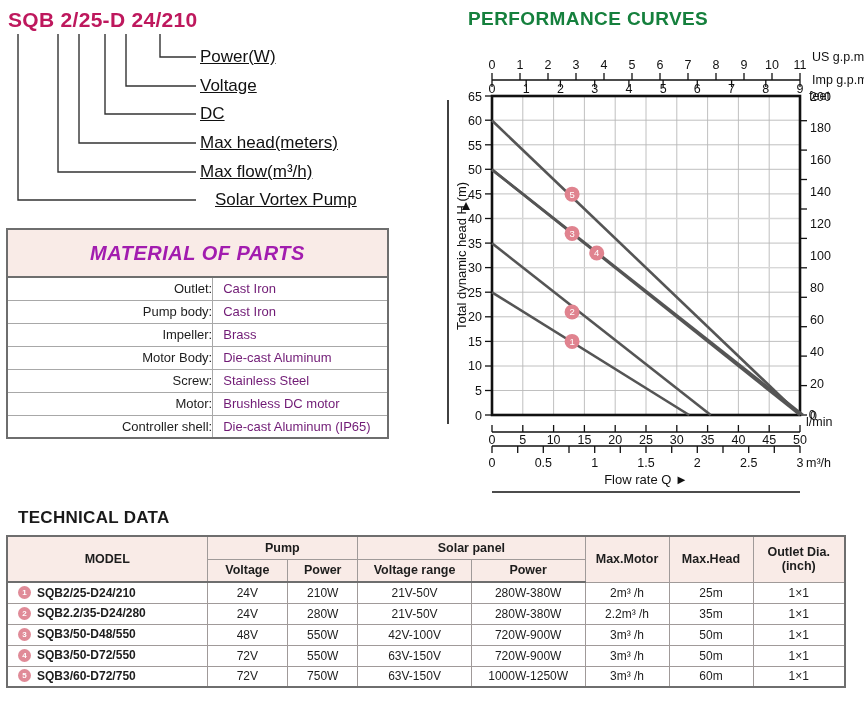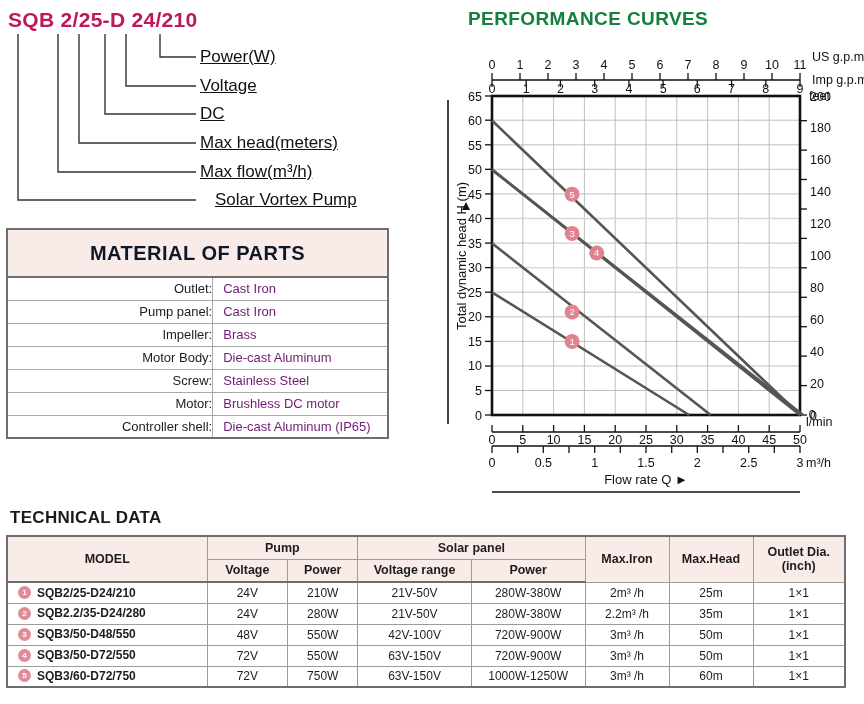--- a/index.html
+++ b/index.html
@@ -58,22 +58,23 @@
   }
   #material-table { border: 2px solid #6e6e6e; }
   #material-table td { border: 1px solid #a8a8a8; }
   .mat-title {
     background: #f9ebe7;
     text-align: center;
     font-size: 20px;
     font-weight: bold;
     letter-spacing: 0.5px;
     height: 48px;
-    color: #0f172a;
+    color: #a21caf;
     border-bottom: 2px solid #6e6e6e !important;
+    font-style: italic;
   }
   .mat-key {
     width: 54%;
     height: 23px;
     padding-left: 12px !important;
     font-size: 13px;
     color: #1d1d1d;
     text-align: right;
   }
   .mat-val {
@@ -90,21 +91,21 @@
     font-size: 19px;
     font-weight: bold;
     letter-spacing: 0.4px;
     color: #15803d;
   }
   #chart { position: absolute; left: 440px; top: 34px; }
 
   
   #tech-title {
     position: absolute;
-    left: 10px; top: 508px;
+    left: 18px; top: 508px;
     font-size: 17px;
     font-weight: bold;
     letter-spacing: 0.3px;
     color: #1a1a1a;
   }
   #tech-wrap {
     position: absolute;
     left: 6px; top: 535px;
     width: 840px;
   }
@@ -183,21 +184,21 @@
     <table id="material-table" class="grid">
       <tbody id="material-body">
         <tr>
           <td class="mat-title" colspan="2">MATERIAL OF PARTS</td>
         </tr>
       <tr>
             <td class="mat-key">Outlet:</td>
             <td class="mat-val">Cast Iron</td>
           </tr>
           <tr>
-            <td class="mat-key">Pump panel:</td>
+            <td class="mat-key">Pump body:</td>
             <td class="mat-val">Cast Iron</td>
           </tr>
           <tr>
             <td class="mat-key">Impeller:</td>
             <td class="mat-val">Brass</td>
           </tr>
           <tr>
             <td class="mat-key">Motor Body:</td>
             <td class="mat-val">Die-cast Aluminum</td>
           </tr>
@@ -482,21 +483,21 @@
   </svg>
 
   <div id="tech-title">TECHNICAL DATA</div>
   <div id="tech-wrap">
     <table id="tech-table">
       <thead>
         <tr>
           <th class="model-head" rowspan="2" style="width:200px;">MODEL</th>
           <th colspan="2" style="width:152px;">Pump</th>
           <th colspan="2" style="width:230px;text-align:center;">Solar panel</th>
-          <th rowspan="2" style="width:84px;">Max.Iron</th>
+          <th rowspan="2" style="width:84px;">Max.Motor</th>
           <th rowspan="2" style="width:84px;margin-top:29px;">Max.Head</th>
           <th rowspan="2" style="width:92px;">
             <div>Outlet Dia.</div>
             <div>(inch)</div>
           </th>
         </tr>
         <tr>
           <th>Voltage</th>
           <th>Power</th>
           <th>Voltage range</th>

